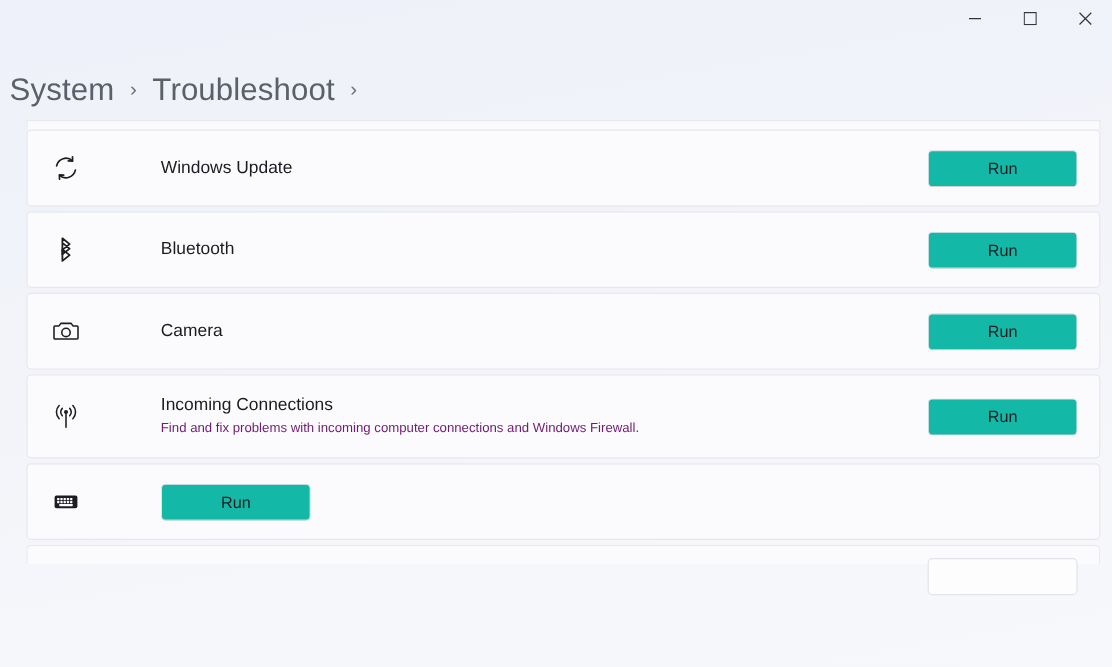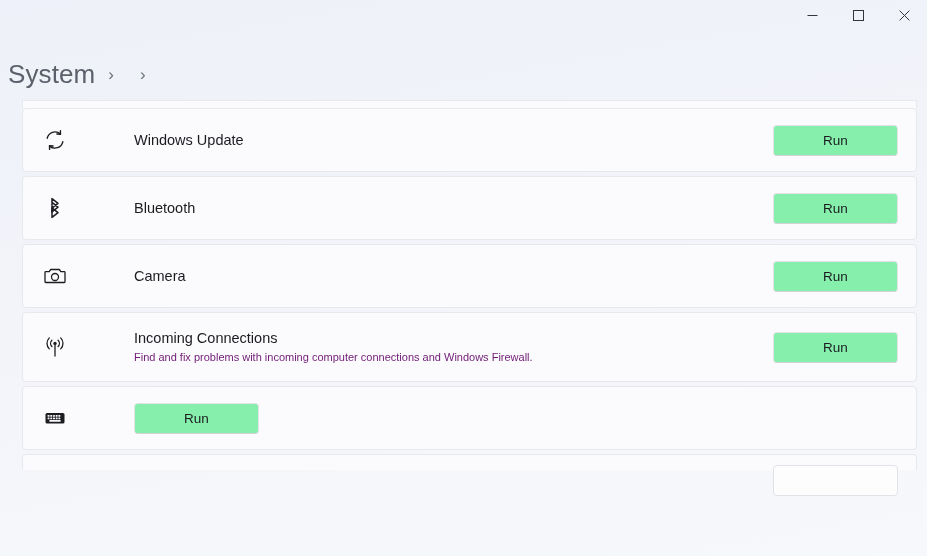--- a/index.html
+++ b/index.html
@@ -146,21 +146,21 @@
     font-size: 11px;
     color: #701a75;
     line-height: 1.3;
     white-space: nowrap;
   }
 
   .run-btn {
     flex: 0 0 auto;
     width: 125px;
     height: 31px;
-    background: #86efac;
+    background: #14b8a6;
     border: 1px solid #e2e3e8;
     border-bottom-color: #d2d3d9;
     border-radius: 4px;
     font-family: "Liberation Sans", sans-serif;
     font-size: 13.5px;
     color: #1b1c20;
     display: flex;
     align-items: center;
     justify-content: center;
     cursor: default;
@@ -222,20 +222,21 @@
           <line x1="0.6" y1="0.6" x2="10.4" y2="10.4" stroke="currentColor" stroke-width="1"></line>
           <line x1="10.4" y1="0.6" x2="0.6" y2="10.4" stroke="currentColor" stroke-width="1"></line>
         </svg>
       </span>
     </button>
   </div>
 
   <div class="breadcrumb">
     <span class="crumb-link">System</span>
     <span class="crumb-sep">›</span>
+    <span class="crumb-link">Troubleshoot</span>
     <span class="crumb-sep">›</span>
   </div>
 
   <div class="content">
 
     <div class="card-partial-top"></div>
 
     <div class="card">
       <span class="card-icon">
         <svg width="24" height="24" viewBox="0 0 24 24" aria-hidden="true">

